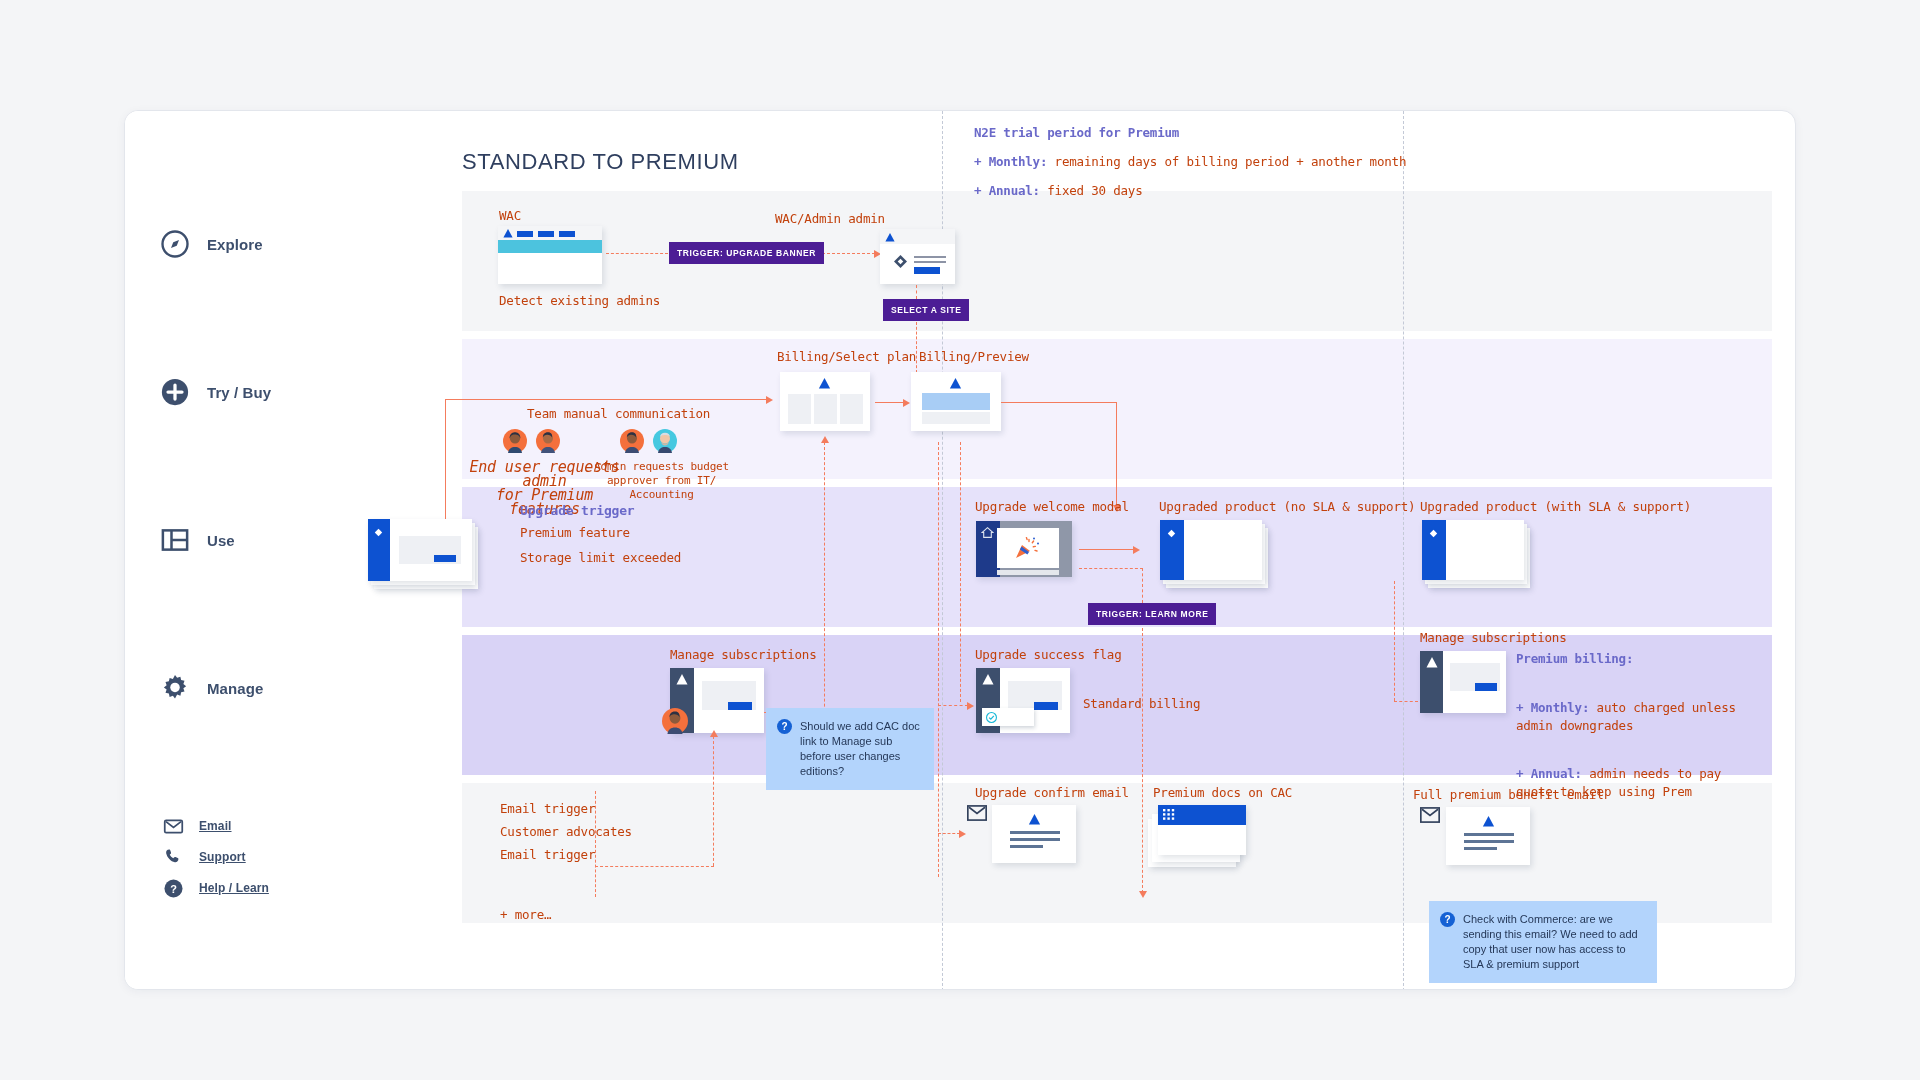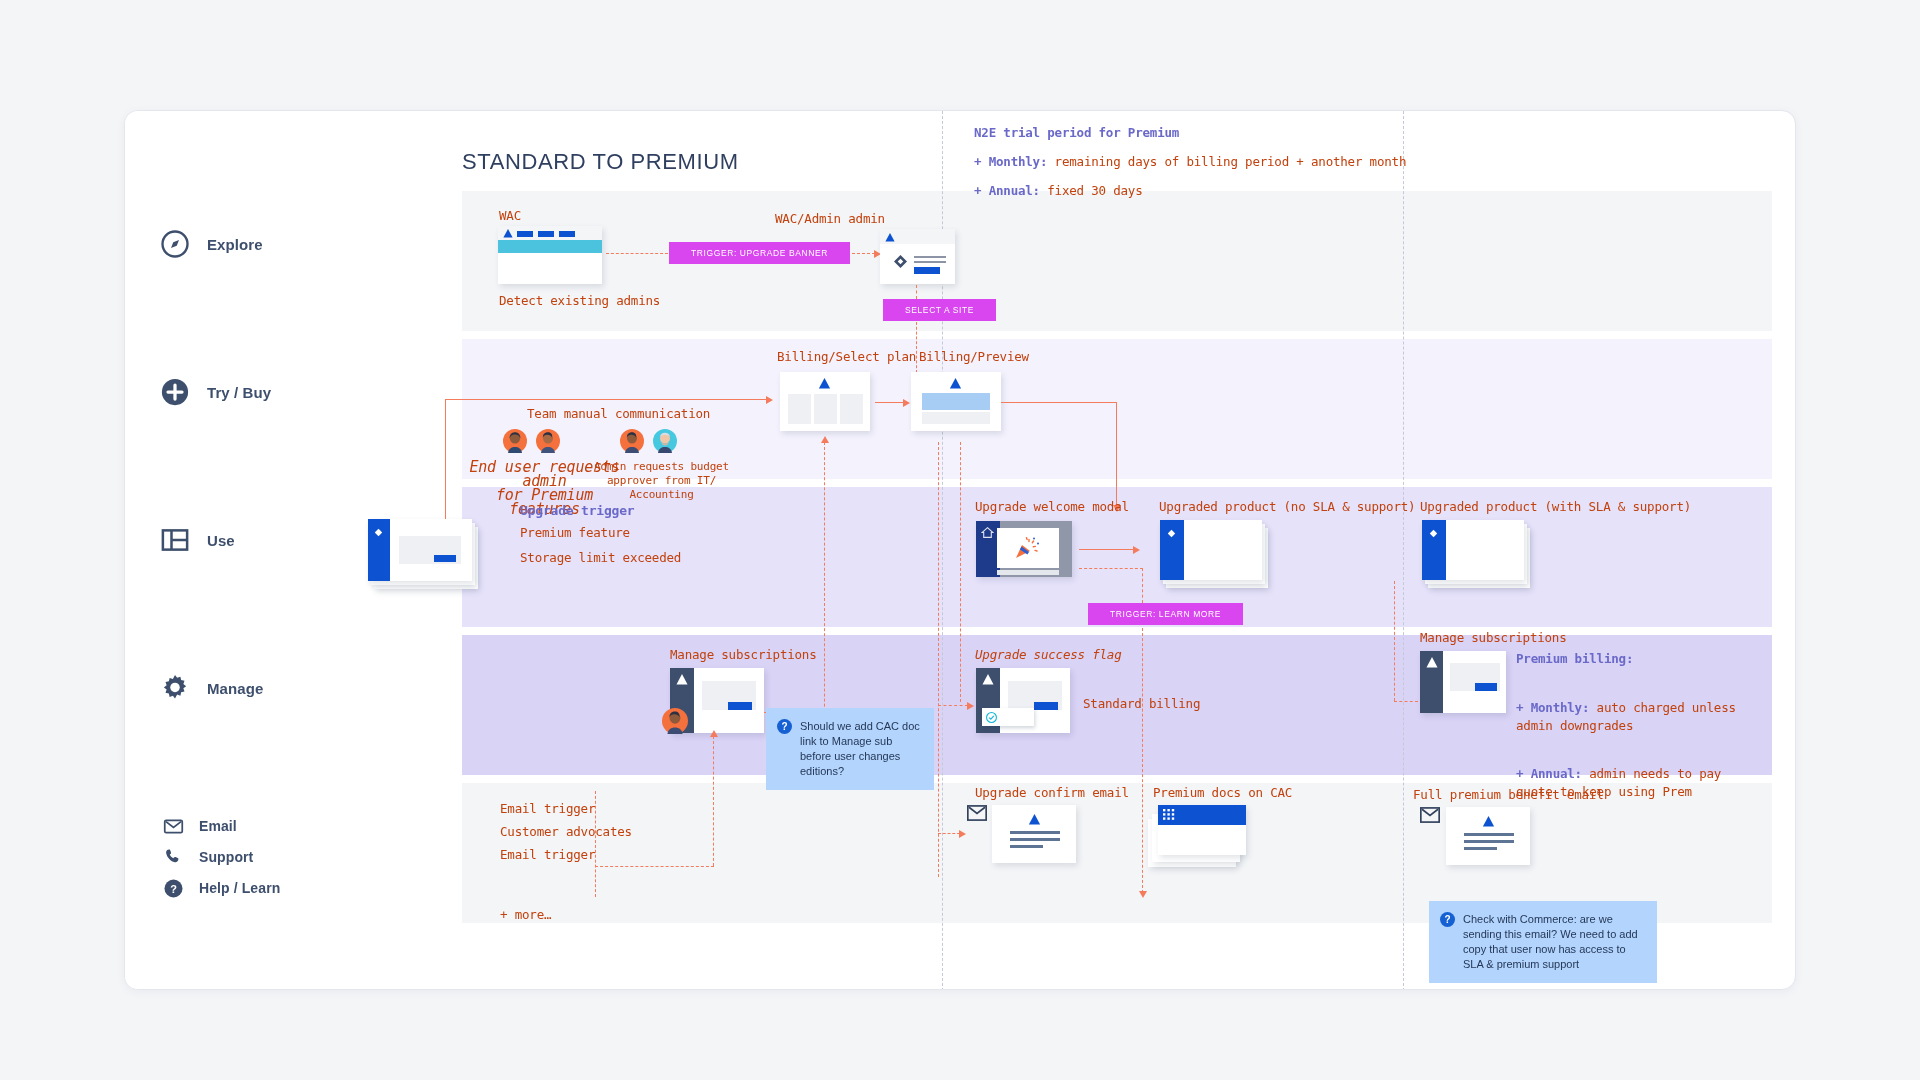--- a/index.html
+++ b/index.html
@@ -20,21 +20,21 @@
     overflow: hidden;
   }
 
   
   .sidebar { position: absolute; left: 0; top: 0; width: 213px; height: 880px; background:#fff; z-index: 30;}
   .side-item { position: absolute; display: flex; align-items: center; gap: 16px; left: 34px; }
   .side-label { font-size: 15px; font-weight: bold; color: #3d4f6d; letter-spacing: .1px; white-space: nowrap;}
   .side-ico { width: 32px; height: 32px; display: flex; align-items: center; justify-content: center; color:#3d4f6d; flex: 0 0 32px;}
   .side-mini { position: absolute; display:flex; align-items:center; gap: 14px; left: 36px;}
   .side-mini .side-ico { width: 24px; height: 24px; flex: 0 0 24px;}
-  .side-mini .side-label { font-size: 14px; }
+  .side-mini .side-label { font-size: 12px; text-decoration: underline; }
 
   
   .diagram { position: absolute; left: 213px; top: 0; width: 1459px; height: 880px; }
 
   .title {
     position: absolute; left: 124px; top: 38px;
     font-size: 22px; letter-spacing: .6px; color: #2f3f5f; font-weight: 500;
   }
 
   
@@ -49,23 +49,23 @@
   .band-manage  { top: 524px; height: 140px; background: #d9d3f6; }
   .band-email   { top: 672px; height: 140px; background: #f4f5f7; }
 
   .layer { position: absolute; z-index: 20; }
 
   .lbl { font-family:"DejaVu Sans Mono","Liberation Mono",monospace;
          font-size: 12.5px; color: #c2410c; white-space: pre; letter-spacing: -0.2px;}
   .lbl-b { font-weight: bold; color:#6a69c9; }
 
   .tag {
-    position: absolute; background:#d946ef; color:#fff;
-    font-size: 8.5px; font-weight: normal; letter-spacing: .6px;
-    padding: 6px 22px; text-transform: uppercase; white-space: nowrap;
+    position: absolute; background:#4c1d95; color:#fff;
+    font-size: 8.5px; font-weight: bold; letter-spacing: .6px;
+    padding: 6px 8px; text-transform: uppercase; white-space: nowrap;
     z-index: 25;
   }
 
   .note {
     position: absolute; background:#b3d4fc; color:#253858;
     font-size: 11px; line-height: 15px; padding: 11px 12px 11px 34px;
     z-index: 26;
   }
   .note .qmark {
     position:absolute; left: 11px; top: 11px; width: 15px; height: 15px; border-radius:50%;
@@ -390,21 +390,21 @@
     <div class="ahead ahead-u layer" style="left:371.5px; top:619px;"></div>
     <div class="h-dash layer" style="left:257px; top:755px; width:119px;"></div>
 
     <div class="h-dash layer" style="left:426px; top:601px; width:60px;"></div>
 
     <div class="note" style="left:428px; top:597px; width:168px;">
       <span class="qmark">?</span>
       <span>Should we add CAC doc link to Manage sub before user changes editions?</span>
     </div>
 
-    <div class="layer lbl" style="left:637px; top:536px;font-style:italic;">Upgrade success flag</div>
+    <div class="layer lbl" style="left:637px; top:536px;">Upgrade success flag</div>
     <div class="layer" style="left:638px; top:557px; width:94px; height:65px;">
       <div style="position:absolute;inset:0;background:#fff;box-shadow:2px 3px 6px rgba(23,43,77,.13);"></div>
       <div style="position:absolute;left:0;top:0;width:24px;height:65px;background:#3d4f6d;"></div>
       <svg style="position:absolute;left:6px;top:6px" width="12" height="11" viewBox="0 0 10 9">
           <path d="M5 0 9.6 8.6H.4Z" fill="#fff"></path>
         </svg>
       <div style="position:absolute;left:32px;top:13px;width:54px;height:29px;background:#eef0f4;"></div>
       <div style="position:absolute;left:58px;top:34px;width:24px;height:8px;background:#0d52d1;"></div>
       <div style="position:absolute;left:6px;top:40px;width:52px;height:18px;background:#fff;box-shadow:1px 2px 4px rgba(23,43,77,.2);"></div>
       <svg style="position:absolute;left:10px;top:44px" width="11" height="11" viewBox="0 0 16 16">

